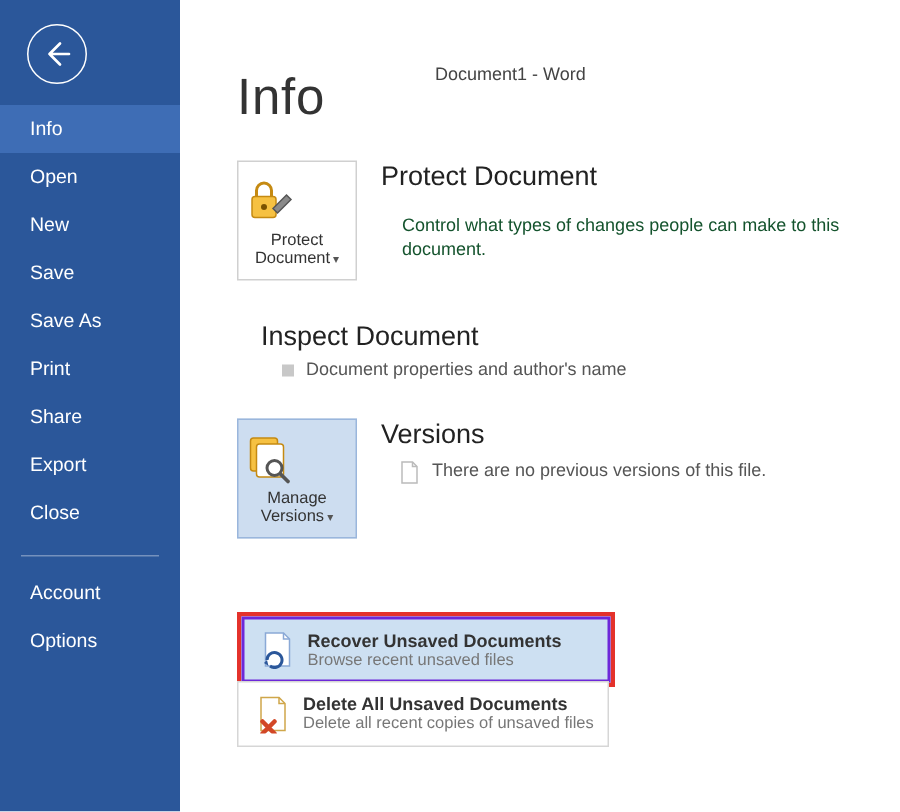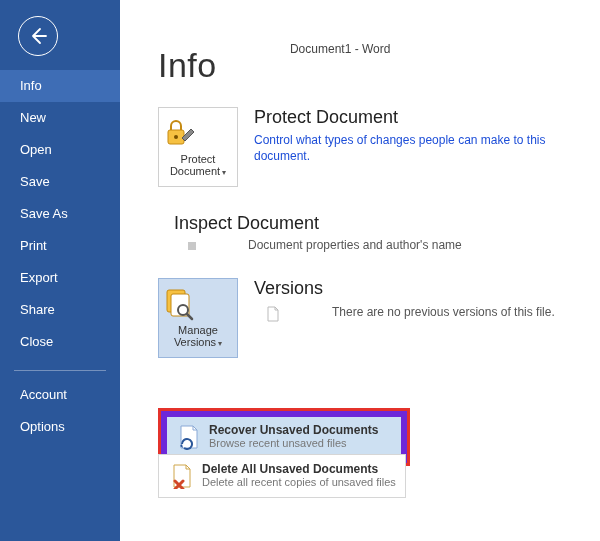--- a/index.html
+++ b/index.html
@@ -14,54 +14,54 @@
   .main{position:absolute;left:120px;top:28px;right:0;bottom:0;padding:18px 0 0 38px;box-sizing:border-box;overflow:hidden;}
   h1.page-title{font-size:34px;font-weight:300;color:#333;margin:0 0 22px 0;letter-spacing:0.5px;}
   .section{display:flex;align-items:flex-start;margin-bottom:26px;}
   .big-btn{width:80px;height:80px;border:1px solid #d0d0d0;background:#fff;display:flex;flex-direction:column;align-items:flex-start;justify-content:center;cursor:pointer;box-sizing:border-box;padding:4px 2px;}
   .big-btn.selected{background:#CDDDF0;border:1px solid #9ab6dc;}
   .big-btn .icon-slot{width:36px;height:36px;display:flex;align-items:center;justify-content:center;margin-bottom:2px;}
   .big-btn .big-btn-label{font-size:11px;text-align:center;line-height:12px;color:#333;}
   .big-btn .chev{display:inline-block;margin-left:2px;font-size:8px;color:#555;}
   .section-text{margin-left:16px;max-width:340px;}
   .section-text h2{font-size:18px;font-weight:400;margin:0 0 4px 0;color:#222;}
-  .section-text p{margin:0;font-size:12px;color:#1d4ed8;line-height:16px;}
-  .bullet-row{display:flex;align-items:flex-start;margin-top:4px;gap:44px;}
+  .section-text p{margin:14px;font-size:12px;color:#14532d;line-height:16px;}
+  .bullet-row{display:flex;align-items:flex-start;margin-top:4px;}
   .bullet-sq{width:8px;height:8px;background:#c8c8c8;margin:4px 8px 0 14px;flex-shrink:0;}
   .bullet-text{font-size:12px;color:#555;}
   .dropdown{position:absolute;left:158px;top:408px;width:246px;border:3px solid #E4322B;padding:0;background:#fff;box-shadow:none;}
   .menu-item{display:flex;align-items:flex-start;padding:6px 8px;border:1px solid transparent;cursor:pointer;}
   .menu-item .mi-icon{width:28px;height:28px;flex-shrink:0;display:flex;align-items:center;justify-content:center;margin-right:6px;}
   .menu-item .mi-text .mi-title{font-size:12px;font-weight:600;color:#333;line-height:14px;}
   .menu-item .mi-text .mi-desc{font-size:11px;color:#777;line-height:13px;}
-  .menu-item.hovered{background:#CDE0F2;border:6px solid #6d28d9;}
+  .menu-item.hovered{background:#CDE0F2;border:2px solid #6d28d9;align-items:flex-end;}
   .dropdown2{position:absolute;left:158px;top:454px;width:246px;border:1px solid #d6d6d6;background:#fff;}
 </style>
 </head>
 <body>
 <div class="root">
 
 <div class="titlebar">
   <div class="titlebar-text">Document1 - Word</div>
 </div>
 
 <div class="sidebar">
   <div class="back-btn">
     <svg width="20" height="20" viewBox="0 0 20 20">
           <path d="M12 3 L5 10 L12 17 M5 10 H18" stroke="#fff" stroke-width="1.8" fill="none" stroke-linecap="round" stroke-linejoin="round"></path>
         </svg>
   </div>
   <div class="sidebar-item selected">Info</div>
+  <div class="sidebar-item">Open</div>
   <div class="sidebar-item">New</div>
-  <div class="sidebar-item">Open</div>
   <div class="sidebar-item">Save</div>
   <div class="sidebar-item">Save As</div>
   <div class="sidebar-item">Print</div>
+  <div class="sidebar-item">Share</div>
   <div class="sidebar-item">Export</div>
-  <div class="sidebar-item">Share</div>
   <div class="sidebar-item">Close</div>
   <hr class="sidebar-sep">
   <div class="sidebar-item">Account</div>
   <div class="sidebar-item">Options</div>
 </div>
 
 <div class="main">
   <h1 class="page-title">Info</h1>
 
   <div class="section">

